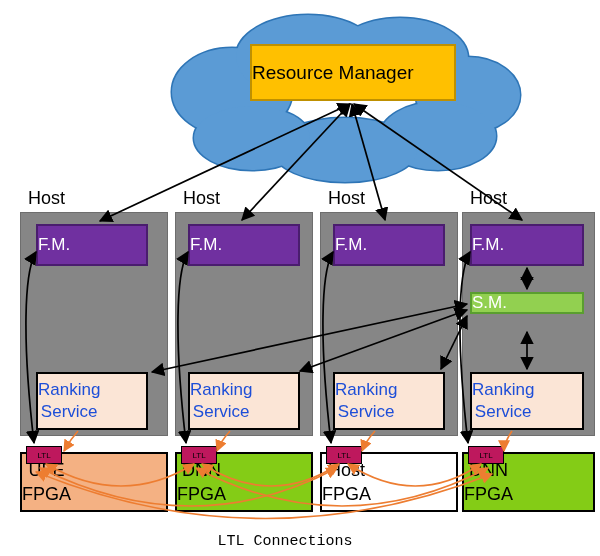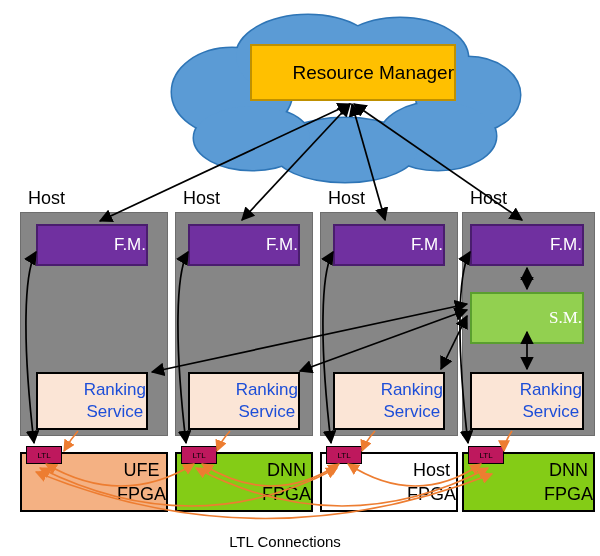--- a/index.html
+++ b/index.html
@@ -1,20 +1,20 @@
 <!DOCTYPE html>
 <html><head>
 <meta charset="utf-8">
 <style>
   html,body{margin:0;padding:0;background:#ffffff;}
   #stage{
     position:relative;width:600px;height:556px;background:#ffffff;overflow:hidden;
     font-family:"Liberation Sans", sans-serif;color:#000;
   }
-  .box{position:absolute;box-sizing:border-box;display:flex;align-items:center;justify-content:flex-end;text-align:center;}
+  .box{position:absolute;box-sizing:border-box;display:flex;align-items:center;justify-content:flex-start;text-align:center;}
   .host{background:#868686;border:1px solid #6e6e6e;z-index:1;}
   .host-label{position:absolute;font-size:18px;color:#000;z-index:2;}
   .fm{background:#7030A0;border:2px solid #4a1d6e;color:#ffffff;font-size:17px;z-index:3;}
   .sm{background:#92D050;border:2px solid #5a9e2f;color:#ffffff;font-size:17px;z-index:3;}
   .rs{background:#FBE5D6;border:2px solid #000;color:#1d4ed8;font-size:17px;line-height:1.3;z-index:3;}
   .fpga{border:2px solid #000;color:#000;font-size:18px;line-height:1.35;z-index:3;margin-top:12px;}
   .fpga-ufe{background:#F4B183;}
   .fpga-dnn{background:#84cc16;}
   .fpga-free{background:#FFFFFF;}
   .ltl{position:absolute;background:#be185d;border:1px solid #000;color:#000;
@@ -70,21 +70,21 @@
   <div class="box fm" style="left:188px;top:224px;width:112px;height:42px;">
       <span>F.M.</span>
     </div>
   <div class="box fm" style="left:333px;top:224px;width:112px;height:42px;">
       <span>F.M.</span>
     </div>
   <div class="box fm" style="left:470px;top:224px;width:114px;height:42px;">
       <span>F.M.</span>
     </div>
 
-  <div class="box sm" style="left:470px;top:292px;width:114px;height:52px;font-family:Liberation Serif, serif;">
+  <div class="box sm" style="left:470px;top:292px;width:114px;height:22px;">
     <span>S.M.</span>
   </div>
 
   <div class="box rs" style="left:36px;top:372px;width:112px;height:58px;">
     <div>
         <div>Ranking</div>
         <div>Service</div>
       </div>
   </div>
   <div class="box rs" style="left:188px;top:372px;width:112px;height:58px;">
@@ -178,15 +178,15 @@
     <g stroke="#ED7D31" stroke-width="1.6" fill="none">
       <path d="M46 464 Q122 508 194 464" marker-start="url(#mO)" marker-end="url(#mO)"></path>
       <path d="M202 464 Q272 508 339 464" marker-start="url(#mO)" marker-end="url(#mO)"></path>
       <path d="M348 464 Q416 508 481 464" marker-start="url(#mO)" marker-end="url(#mO)"></path>
       <path d="M40 468 Q193 544 337 468" marker-start="url(#mO)" marker-end="url(#mO)"></path>
       <path d="M196 468 Q342 544 488 468" marker-start="url(#mO)" marker-end="url(#mO)"></path>
       <path d="M36 472 Q262 564 492 474" marker-start="url(#mO)" marker-end="url(#mO)"></path>
     </g>
   </svg>
 
-  <div class="footer-label" style="left:180px;top:533px;width:210px;">LTL Connections</div>
+  <div class="footer-label" style="left:180px;top:533px;width:210px;font-family:Liberation Mono, monospace;">LTL Connections</div>
 
 </div>
 
 </body></html>

